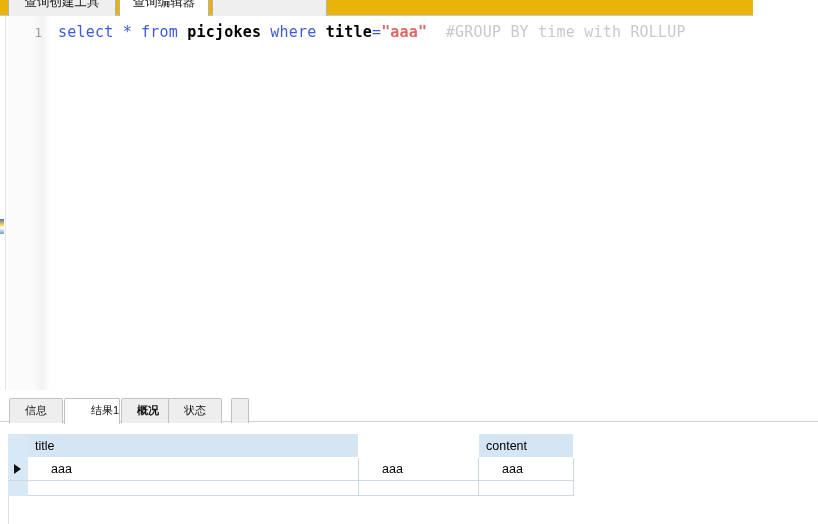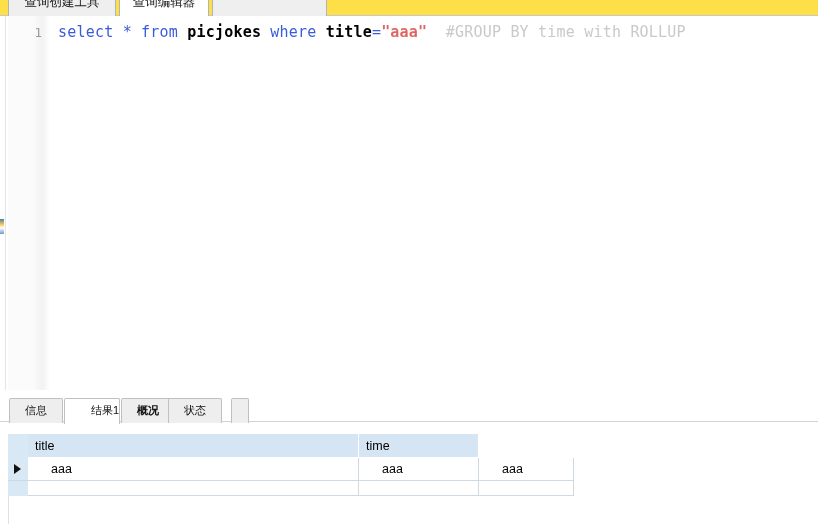--- a/index.html
+++ b/index.html
@@ -14,23 +14,23 @@
     font-family: "Liberation Sans", sans-serif;
     font-size: 12px;
     color: #000000;
     position: relative;
   }
 
   
   .top-tabbar {
     position: absolute;
     left: 0; top: 0;
-    width: 818px;
+    width: 753px;
     height: 16px;
-    background: #fde047;
+    background: #eab308;
     border-bottom: 1px solid #c8c8c8;
     box-sizing: border-box;
   }
   .top-tab {
     position: absolute;
     top: -10px;
     height: 26px;
     box-sizing: border-box;
     border: 1px solid #b4b4b4;
     border-bottom: none;
@@ -262,21 +262,21 @@
   <div class="btab btab-3">概况</div>
   <div class="btab btab-4">状态</div>
   <div class="btab btab-5"></div>
 </div>
 
 <div class="grid">
 
   <div class="grid-rowhdr-col"></div>
 
   <div class="grid-hdr col-title">title</div>
-  <div class="grid-hdr col-time">time</div>
+  <div class="grid-hdr col-content">content</div>
 
   <div class="row-indicator"></div>
 
   <div class="grid-cell col-title">aaa</div>
   <div class="grid-cell col-time">aaa</div>
   <div class="grid-cell col-content">aaa</div>
 
   <div class="row-gutter-bottom"></div>
   <div class="grid-blankrow col-title"></div>
   <div class="grid-blankrow col-time"></div>

